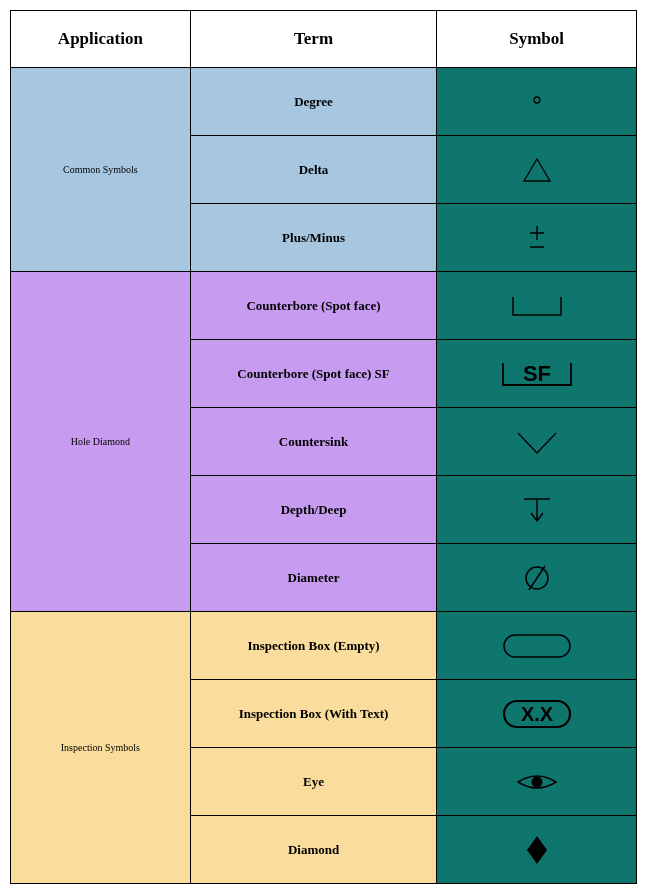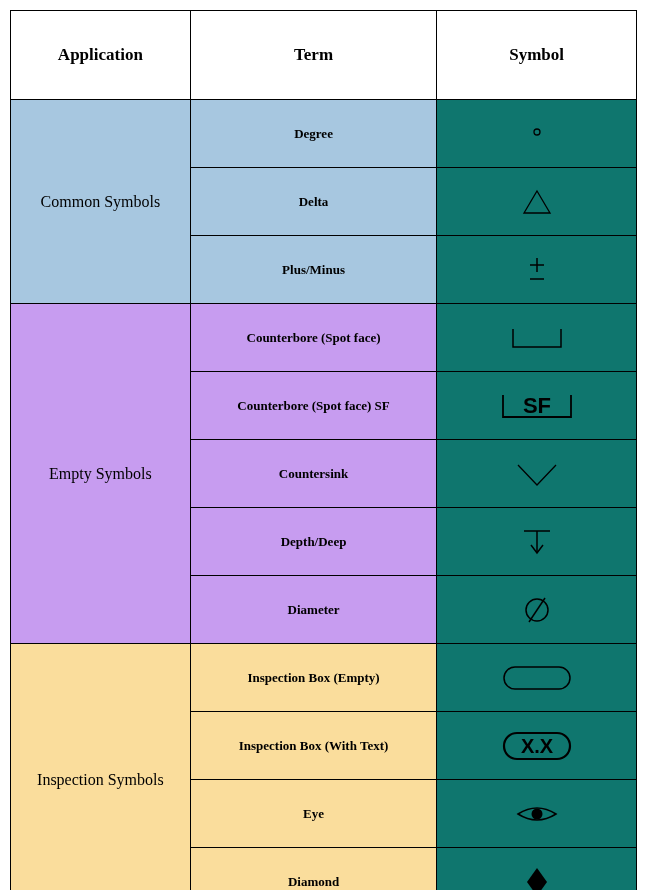--- a/index.html
+++ b/index.html
@@ -14,25 +14,25 @@
     width: 627px;
   }
   th, td {
     border: 1px solid #000;
     text-align: center;
     vertical-align: middle;
   }
   th {
     font-weight: bold;
     font-size: 17px;
-    padding: 34px 8px;
+    padding: 18px 8px;
     background: #fff;
   }
   td.app-cell {
-    font-size: 16px;
+    font-size: 10px;
     padding: 20px;
     width: 180px;
   }
   td.term-cell {
     font-size: 13px;
     font-weight: bold;
     padding: 18px;
     height: 68px;
     width: 247px;
   }
@@ -92,21 +92,21 @@
           <div class="sym-wrap">
             <svg width="24" height="30">
               <line x1="12" y1="3" x2="12" y2="17" stroke="#000" stroke-width="1.5"></line>
               <line x1="5" y1="10" x2="19" y2="10" stroke="#000" stroke-width="1.5"></line>
               <line x1="5" y1="24" x2="19" y2="24" stroke="#000" stroke-width="1.5"></line>
             </svg>
           </div>
         </td>
       </tr>
       <tr>
-        <td rowspan="5" class="app-cell bg-purple">Empty Symbols</td>
+        <td rowspan="5" class="app-cell bg-purple">Hole Diamond</td>
         <td class="term-cell bg-purple">Counterbore (Spot face)</td>
         <td class="sym-cell">
           <div class="sym-wrap">
             <svg width="64" height="30">
               <polyline points="8,6 8,24 56,24 56,6" fill="none" stroke="#000" stroke-width="1.5"></polyline>
             </svg>
           </div>
         </td>
       </tr>
       <tr>

